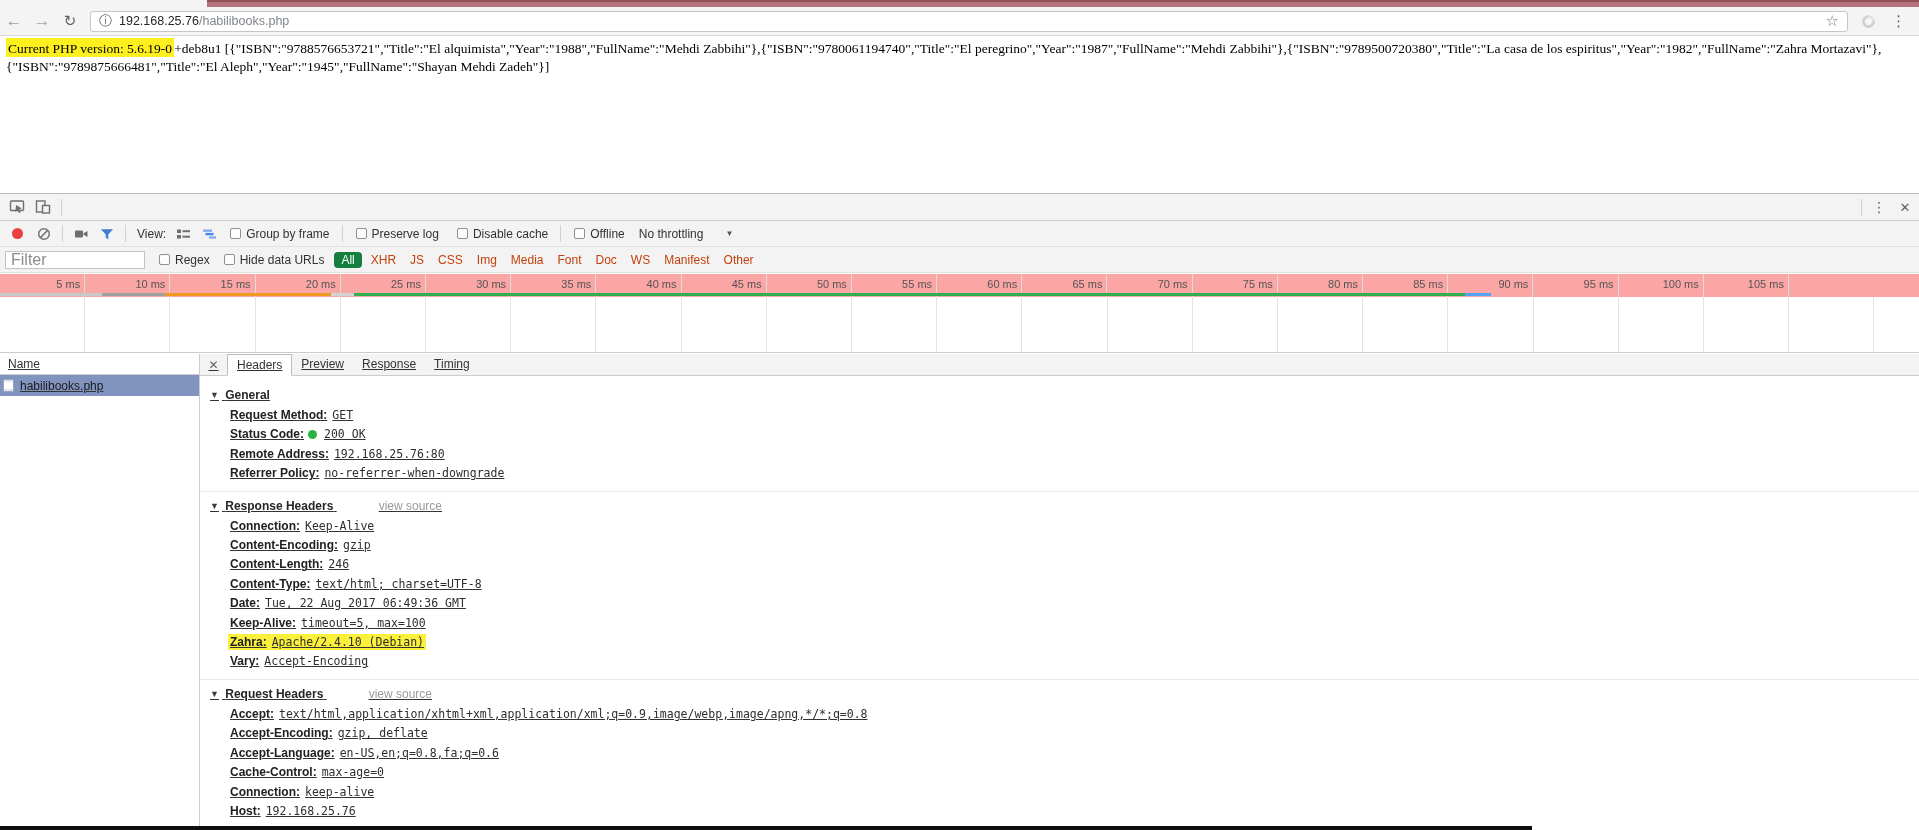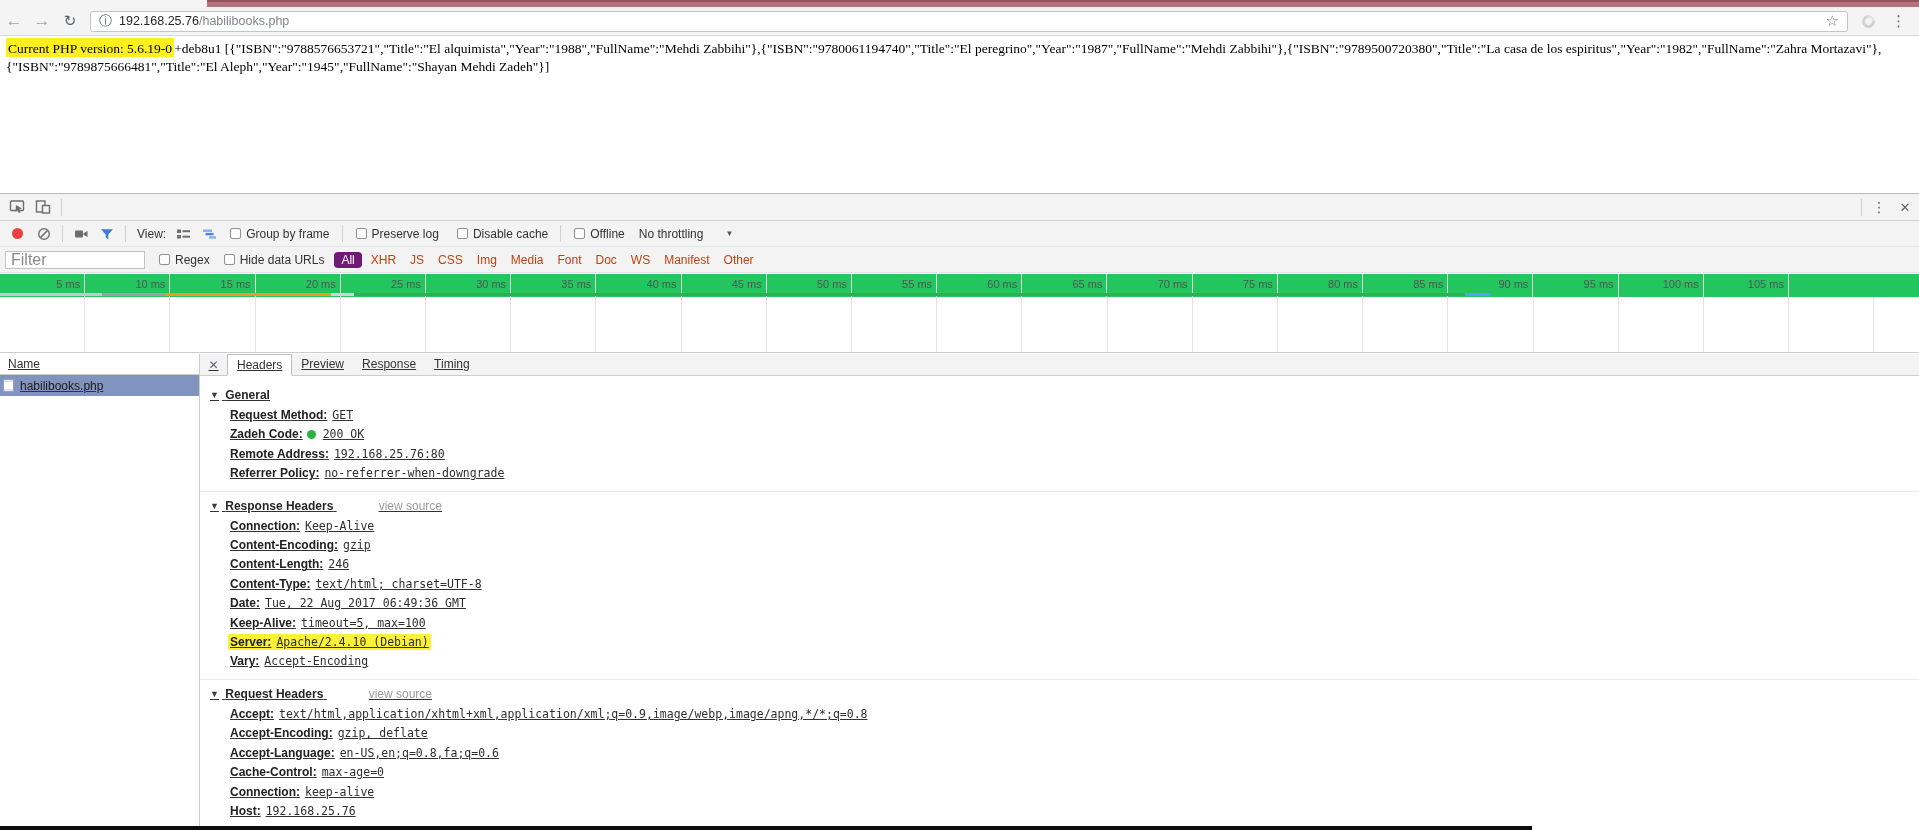--- a/index.html
+++ b/index.html
@@ -44,24 +44,24 @@
   .tool-label { margin:0 4px 0 6px; color:#333; }
   .cb { width:11px; height:11px; border:1px solid #919191; border-radius:2px; background:#fcfcfc; margin:0 5px 0 8px; flex:none; }
   .cb-label { color:#333; }
   .throttle { margin-left:14px; }
   .caret { font-size:8px; color:#555; margin-left:22px; }
 
   .dt-filterbar { height:26px; border-bottom:1px solid #e2e2e2; padding-left:5px; }
   .filter-input { width:140px; height:18px; border:1px solid #c3c3c3; background:#fff; font-size:16px; padding:0 5px; color:#333; font-family:"Liberation Sans",sans-serif; }
   .filter-input::placeholder { color:#8b8b8b; }
   .ftype { padding:1px 5px; margin:0 2px; color:#c2410c; flex:none; }
-  .ftype.on { background:#701a75; color:#fff; border-radius:4px; padding:1px 7px; }
+  .ftype.on { background:#15803d; color:#fff; border-radius:4px; padding:1px 7px; }
   .ftypes { display:flex; align-items:center; margin-left:8px; }
 
-  .dt-ruler { position:absolute; top:80px; left:0; width:1919px; height:23px; background:#22c55e; display:flex; }
+  .dt-ruler { position:absolute; top:80px; left:0; width:1919px; height:23px; background:#fca5a5; display:flex; }
   .tick { flex:none; width:85.2px; text-align:right; padding-right:4px; border-right:1px solid #ddd; font-size:11px; color:#545454; line-height:20px; }
   .band-host { position:absolute; left:0; bottom:0; width:1919px; height:5px; }
   .dt-overview { position:absolute; top:103px; left:0; width:1919px; height:56px; background:repeating-linear-gradient(to right,#fff 0,#fff 84.2px,#e3e3e3 84.2px,#e3e3e3 85.2px); border-bottom:1px solid #ccc; }
 
   .dt-main { position:absolute; top:160px; left:0; width:1919px; height:477px; display:flex;text-decoration:underline; }
   .dt-left { width:200px; flex:none; border-right:1px solid #ccc; }
   .name-header { height:21px; line-height:20px; padding-left:8px; border-bottom:1px solid #ccc; color:#333; }
   .req-row { height:21px; display:flex; align-items:center; padding-left:3px; gap:6px; color:#1a1a1a; }
   .req-row.on { background:#8094bf; }
   .doc-icon { width:11px; height:13px; background:#fff; border:1px solid #9aa4c2; box-shadow:inset 0 -2px 0 #dfe3ee, inset 0 2px 0 #dfe3ee; flex:none; }
@@ -314,21 +314,21 @@
               <b>General</b>
             </div>
             <div>
 
 
                 <div class="kv">
                   <span class="kv-inner"><b>Request Method:</b><span class="mono">GET</span></span>
                 </div>
 
                 <div class="kv">
-                  <span class="kv-inner"><b>Zadeh Code:</b><span class="dot on"></span><span class="mono">200 OK</span></span>
+                  <span class="kv-inner"><b>Status Code:</b><span class="dot on"></span><span class="mono">200 OK</span></span>
                 </div>
 
                 <div class="kv">
                   <span class="kv-inner"><b>Remote Address:</b><span class="mono">192.168.25.76:80</span></span>
                 </div>
 
                 <div class="kv">
                   <span class="kv-inner"><b>Referrer Policy:</b><span class="mono">no-referrer-when-downgrade</span></span>
                 </div>
               </div>
@@ -360,21 +360,21 @@
 
                 <div class="kv">
                   <span class="kv-inner"><b>Date:</b><span class="mono">Tue, 22 Aug 2017 06:49:36 GMT</span></span>
                 </div>
 
                 <div class="kv">
                   <span class="kv-inner"><b>Keep-Alive:</b><span class="mono">timeout=5, max=100</span></span>
                 </div>
 
                 <div class="kv">
-                  <span class="kv-inner on"><b>Server:</b><span class="mono">Apache/2.4.10 (Debian)</span></span>
+                  <span class="kv-inner on"><b>Zahra:</b><span class="mono">Apache/2.4.10 (Debian)</span></span>
                 </div>
 
                 <div class="kv">
                   <span class="kv-inner"><b>Vary:</b><span class="mono">Accept-Encoding</span></span>
                 </div>
               </div>
           </div>
 
           <div class="section">
             <div class="sec-title">

